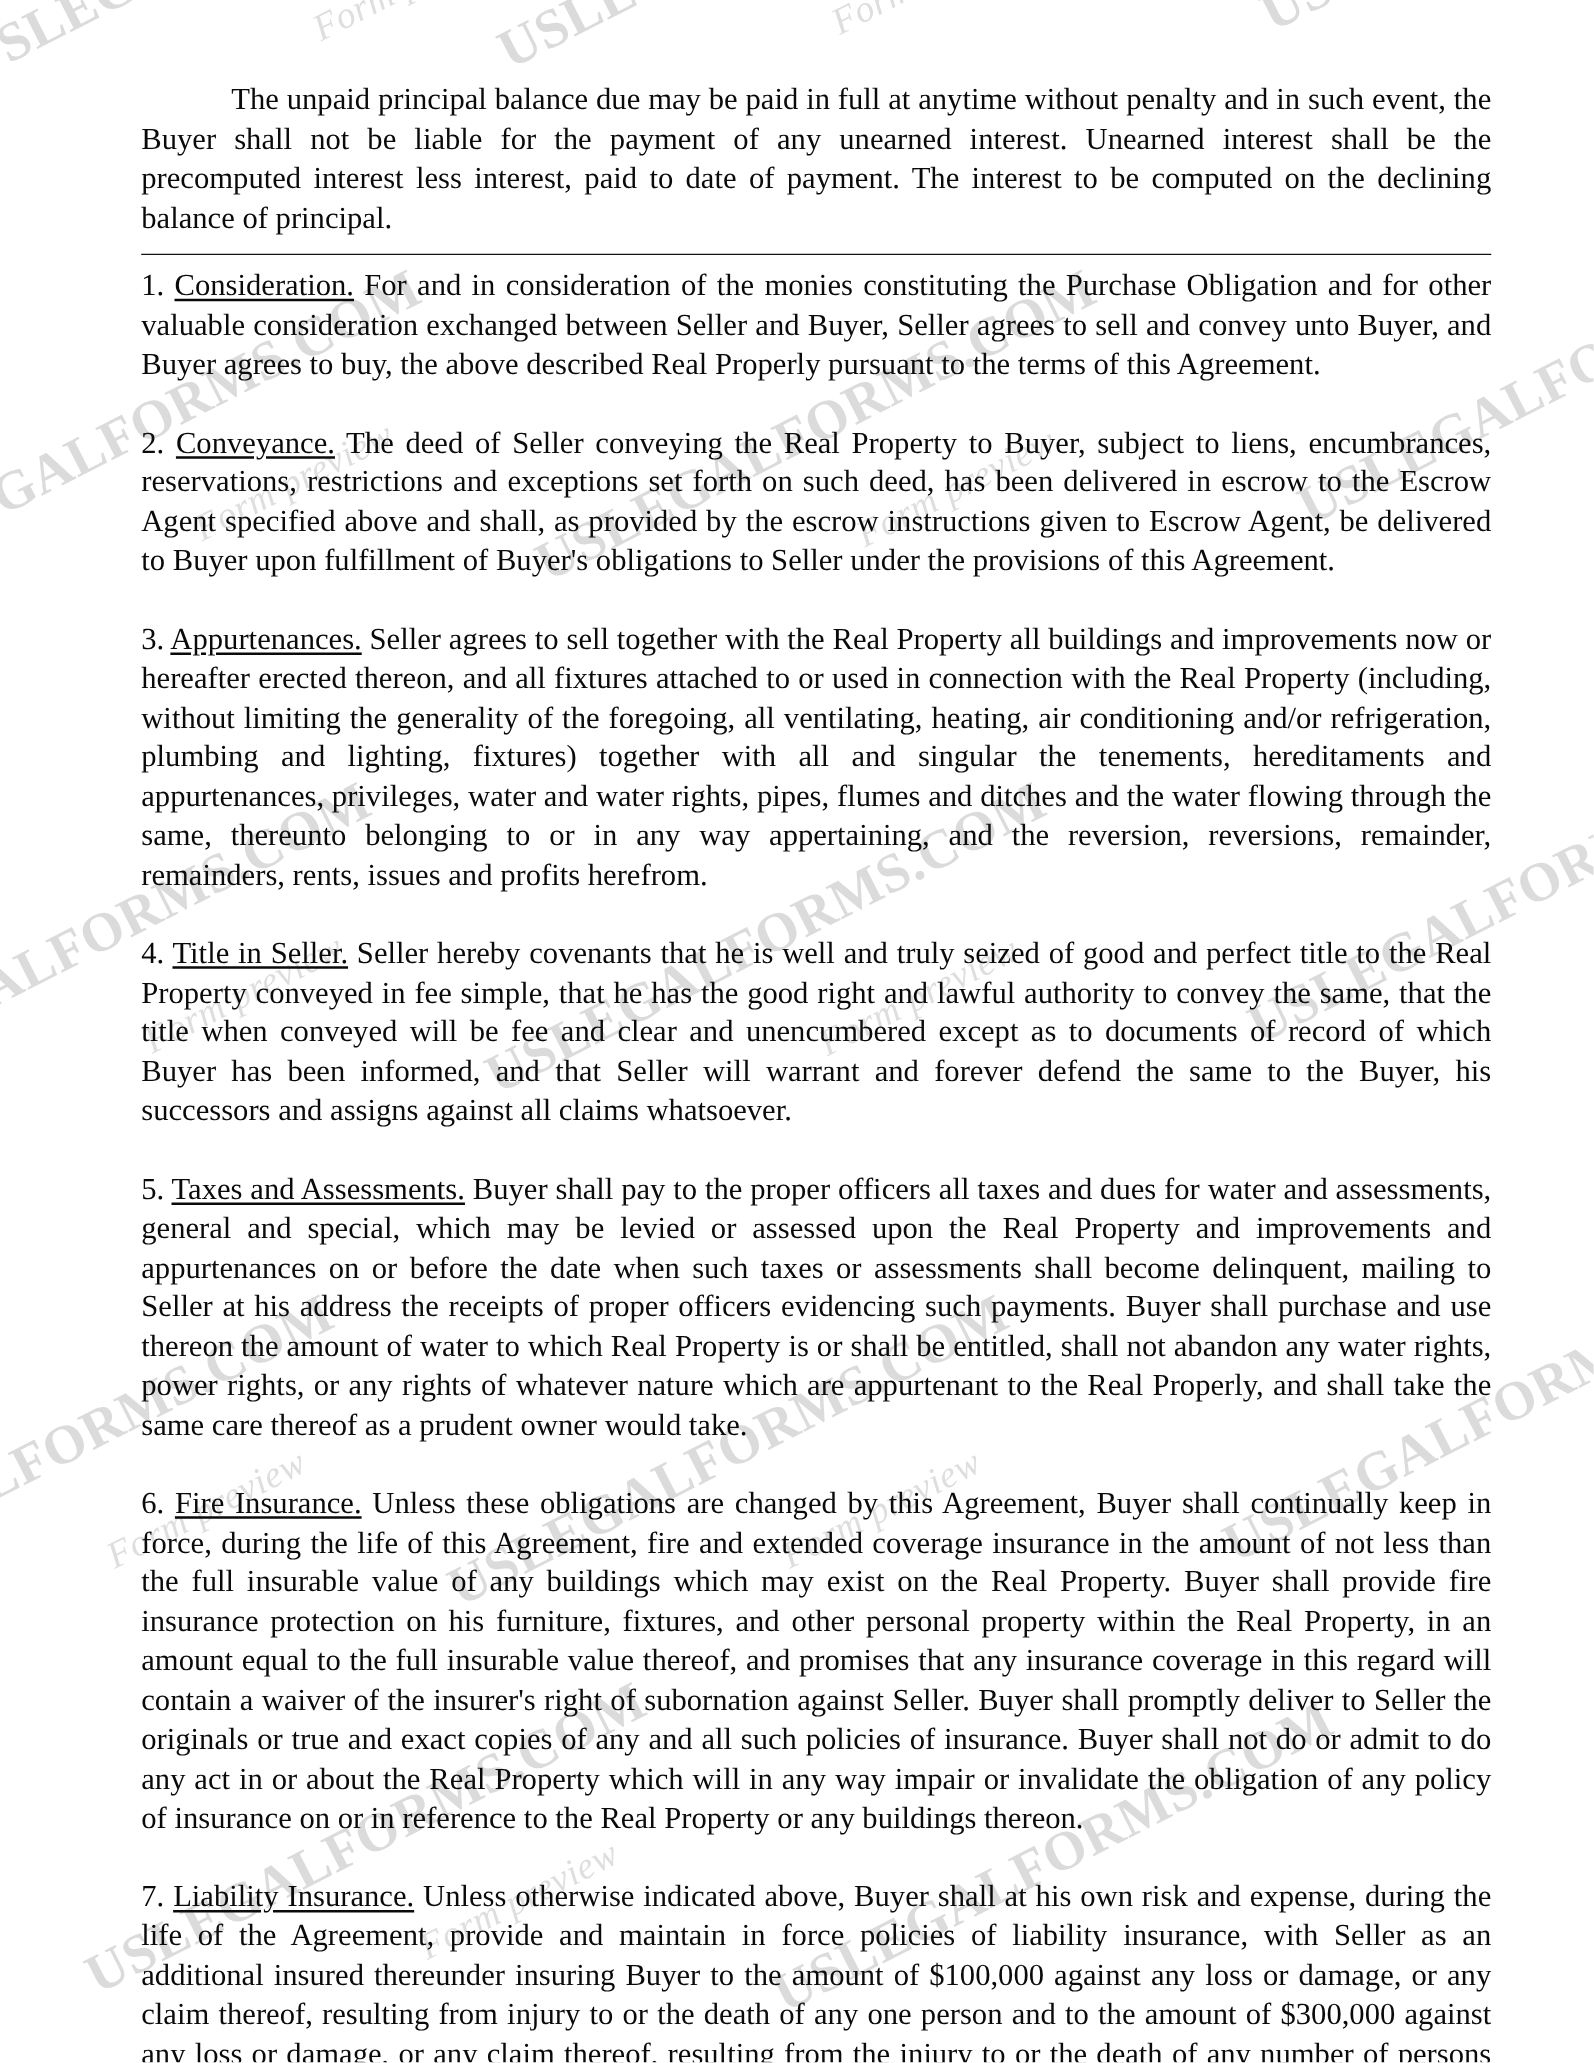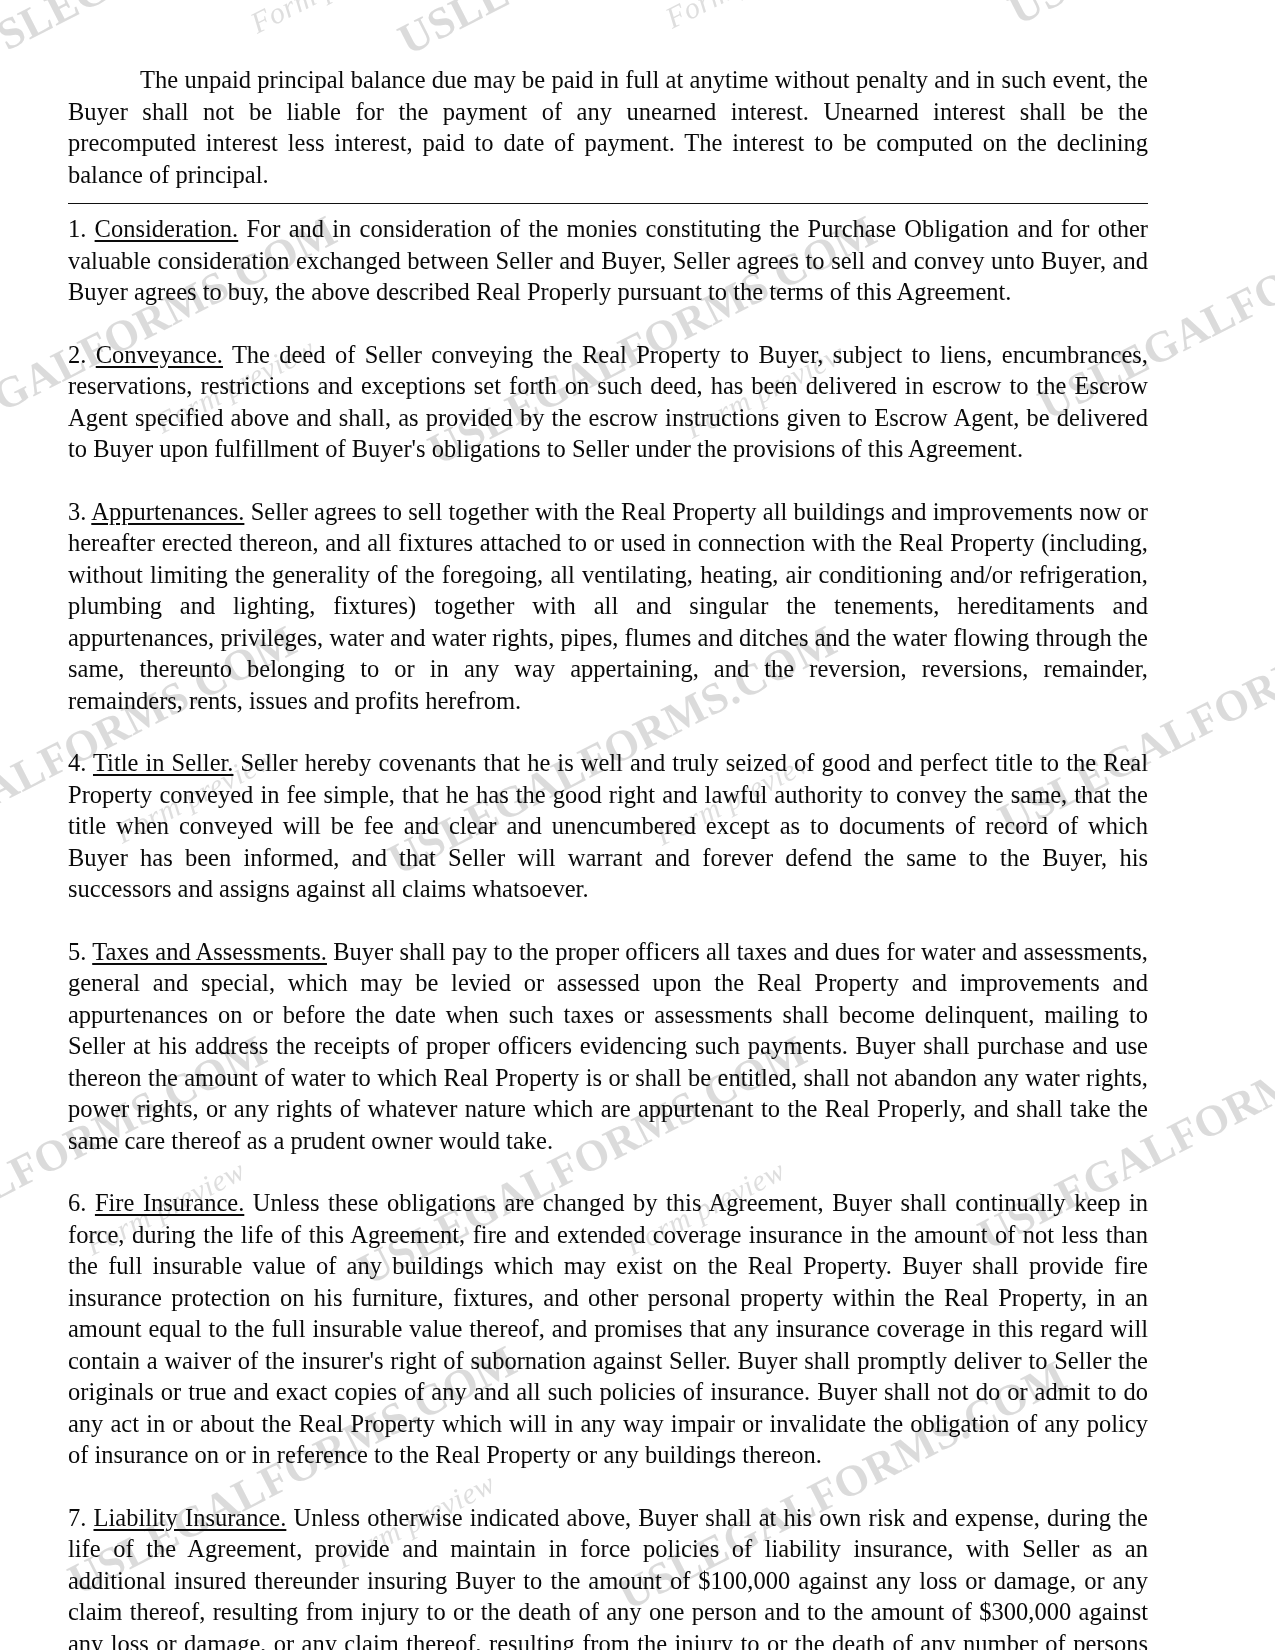--- a/index.html
+++ b/index.html
@@ -48,20 +48,21 @@
     transform-origin: left top;
     font-family: "Liberation Serif", "DejaVu Serif", serif;
   }
 
   
   .doc {
     position: absolute;
     inset: 0;
     z-index: 2;
     padding: 0;
+    margin-left: 45px;
   }
   .content {
     position: absolute;
     left: 68px;
     top: 64px;
     width: 1080px;
   }
   p.para {
     margin: 0 0 0 0;
     font-size: 24.5px;

